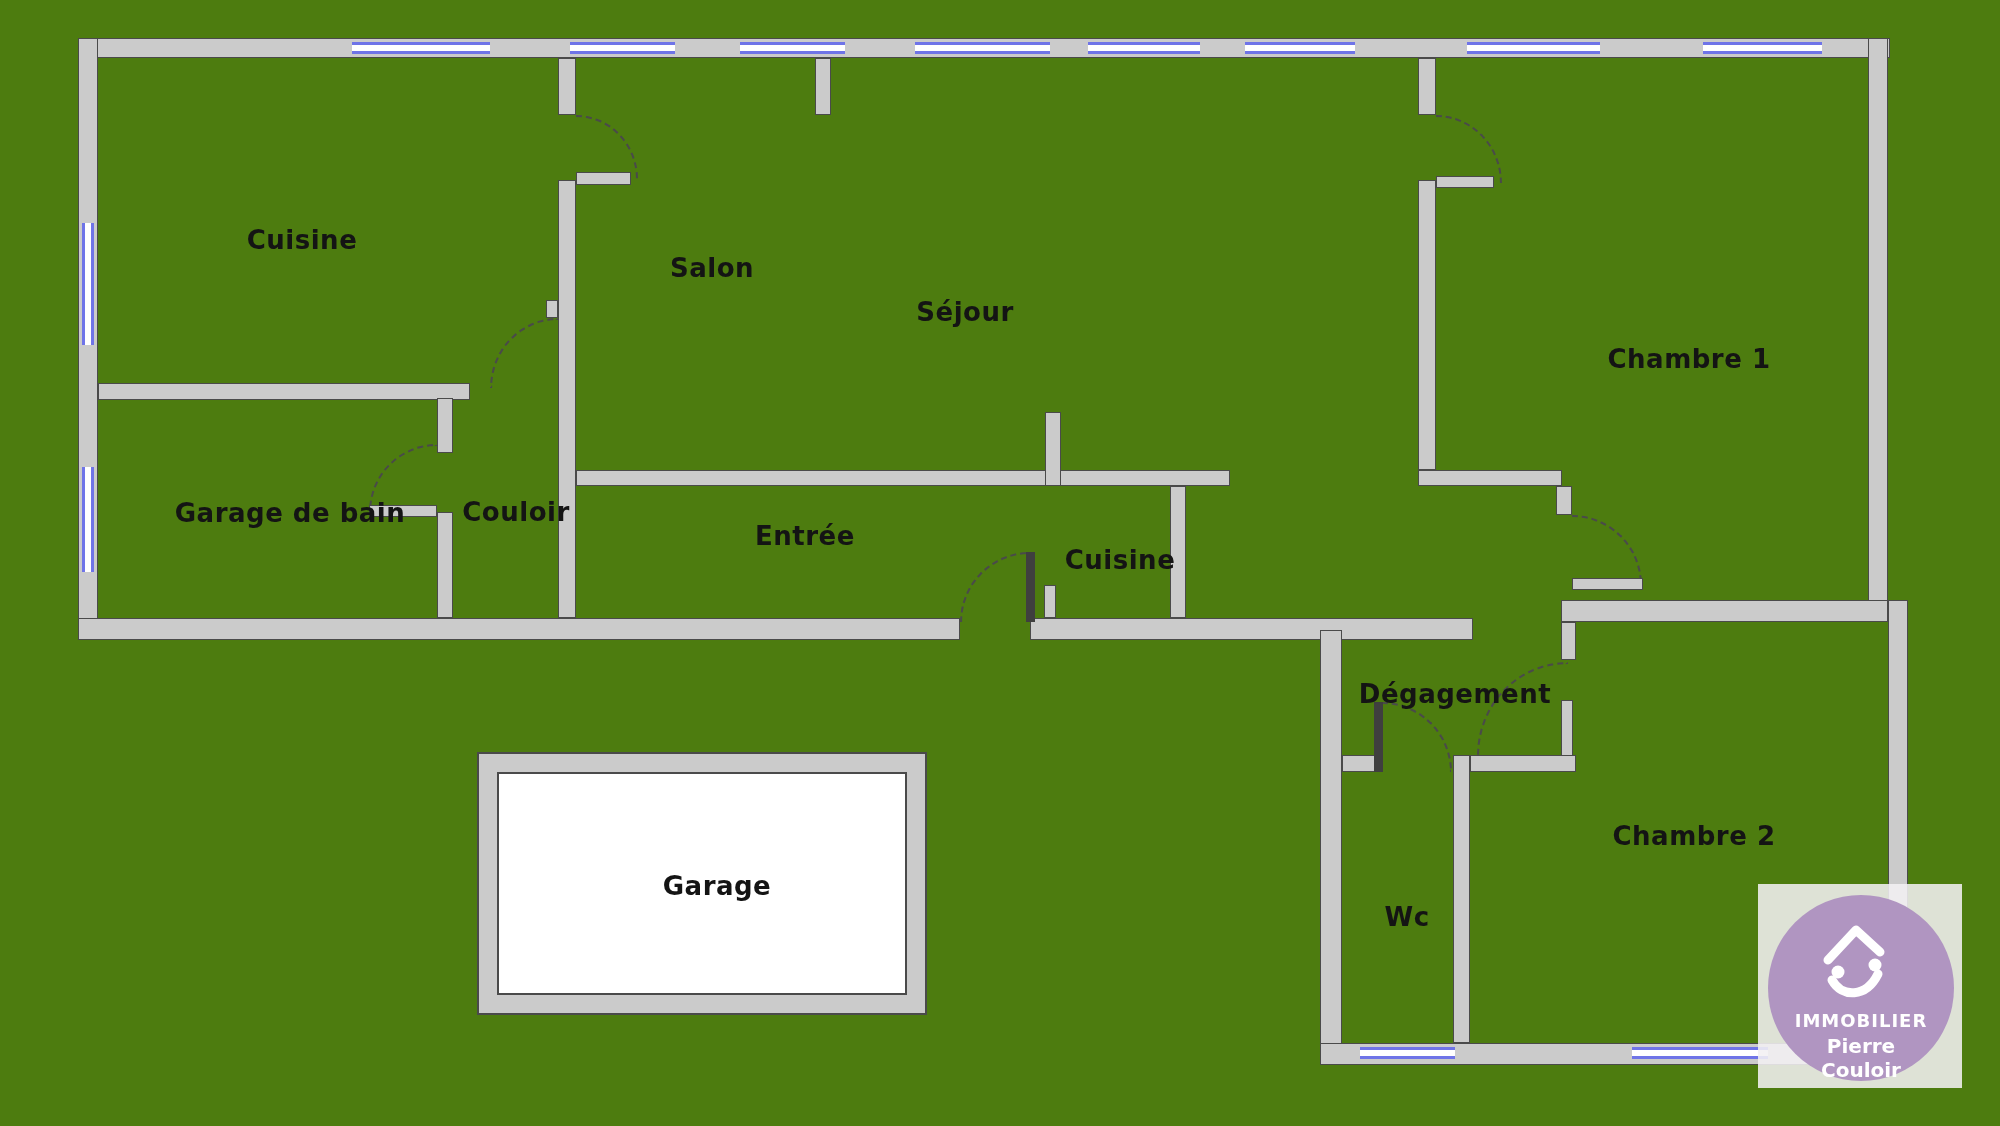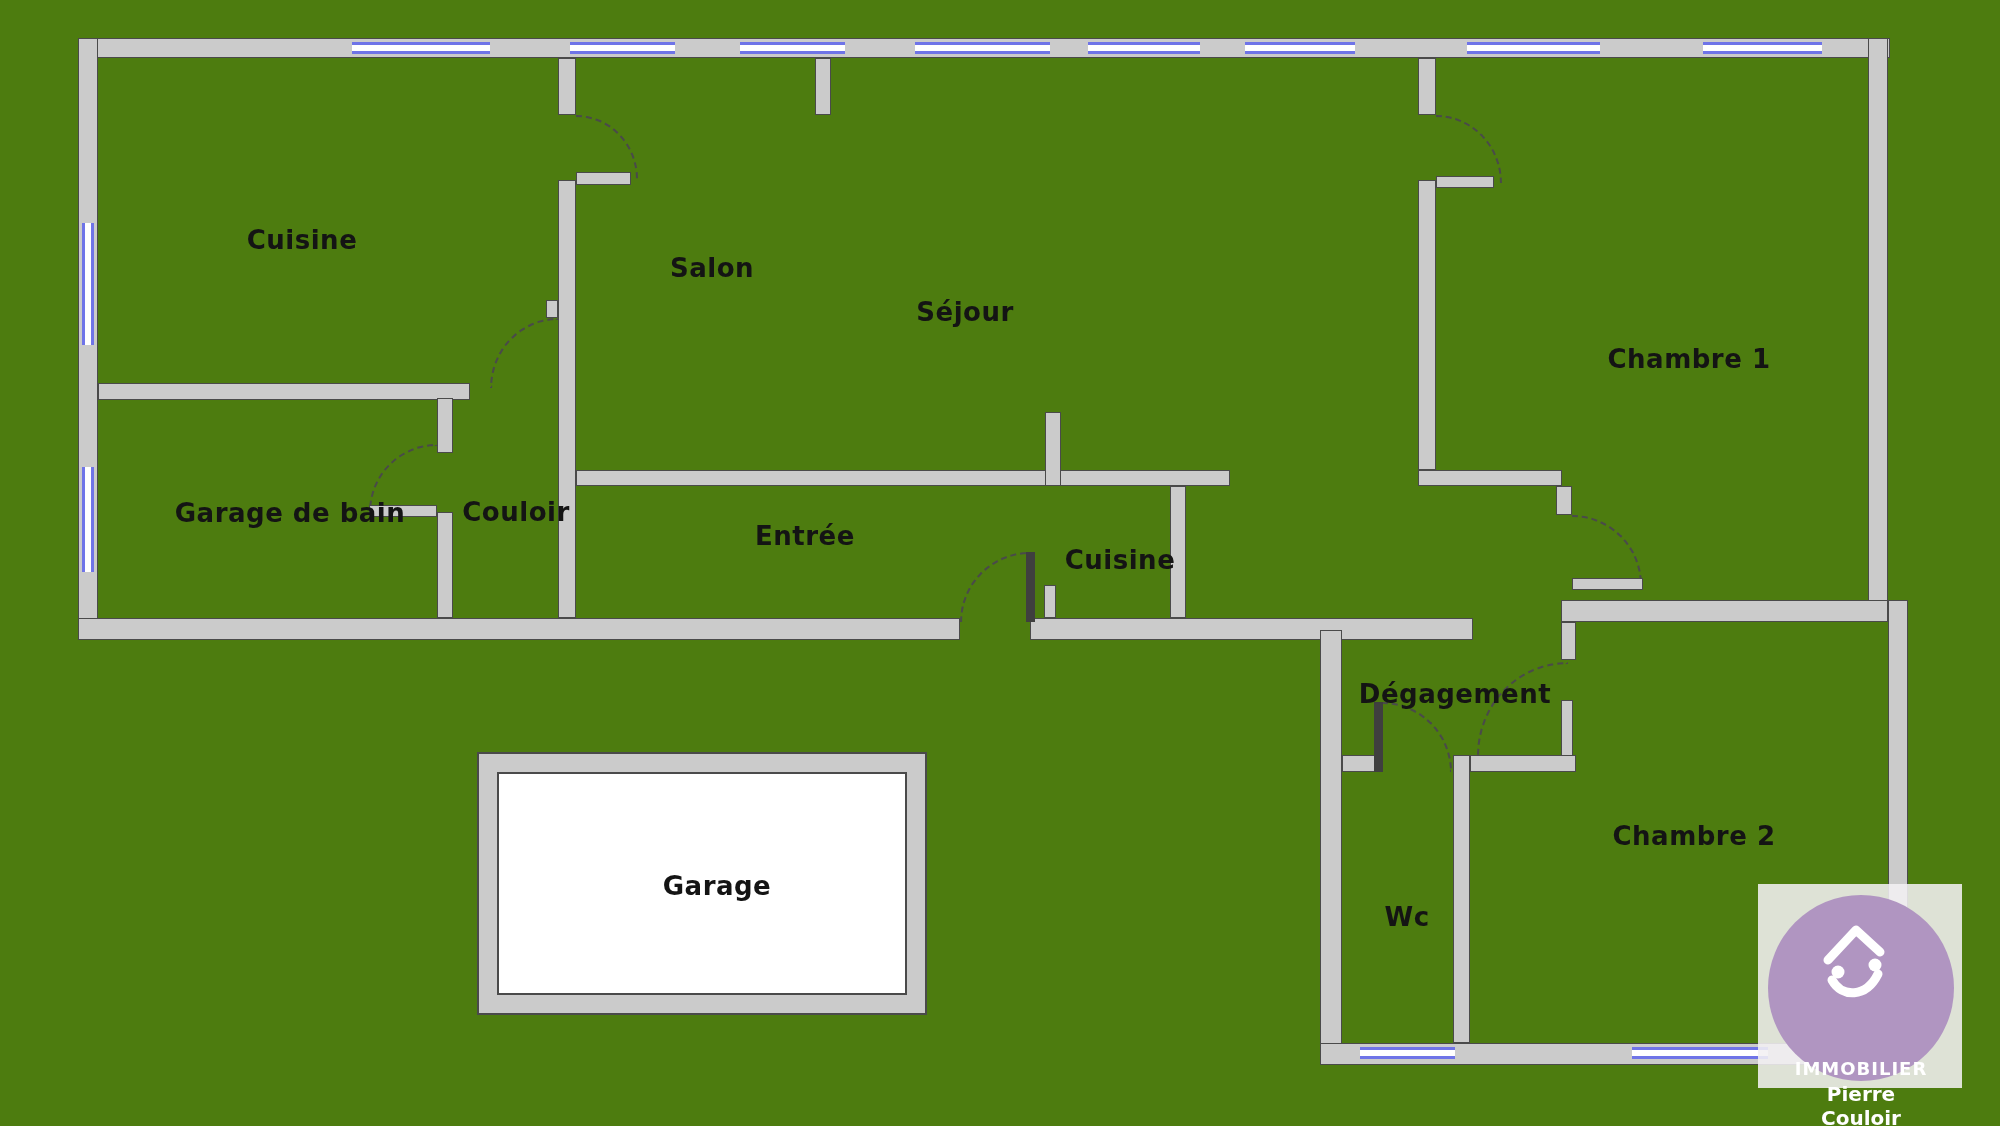--- a/index.html
+++ b/index.html
@@ -17,21 +17,21 @@
   .leaf-dark{position:absolute;background:#3f3f3f;z-index:2;}
   .lbl{
     position:absolute;transform:translate(-50%,-50%);white-space:nowrap;
     font-weight:700;font-size:26px;color:#141414;letter-spacing:0.5px;z-index:6;
   }
   .garage-outer{position:absolute;left:477px;top:752px;width:450px;height:263px;background:#cbcbcb;border:2px solid #4a4a4a;box-sizing:border-box;z-index:1;}
   .garage-inner{position:absolute;left:497px;top:772px;width:410px;height:223px;background:#ffffff;border:2px solid #4a4a4a;box-sizing:border-box;z-index:1;}
   .wm-square{position:absolute;left:1758px;top:884px;width:204px;height:204px;background:rgba(242,240,243,0.88);z-index:8;}
   .logo-circle{position:absolute;left:1768px;top:895px;width:186px;height:186px;border-radius:50%;background:#b095c1;z-index:9;}
   .logo-icon{position:absolute;left:1818px;top:922px;z-index:10;}
-  .logo-line{position:absolute;transform:translateX(-50%);left:1861px;color:#ffffff;font-weight:700;text-align:center;z-index:10;margin-top:48px;}
+  .logo-line{position:absolute;transform:translateX(-50%);left:1861px;color:#ffffff;font-weight:700;text-align:center;z-index:10;}
   .logo-line1{top:1010px;font-size:18px;letter-spacing:1px;}
   .logo-line2{top:1034px;font-size:20px;}
 </style>
 </head>
 <body>
 
 <div class="stage">
 
   <div id="geometry">
       <div class="wall" style="left: 78px; top: 38px; width: 1812px; height: 20px;"></div>

